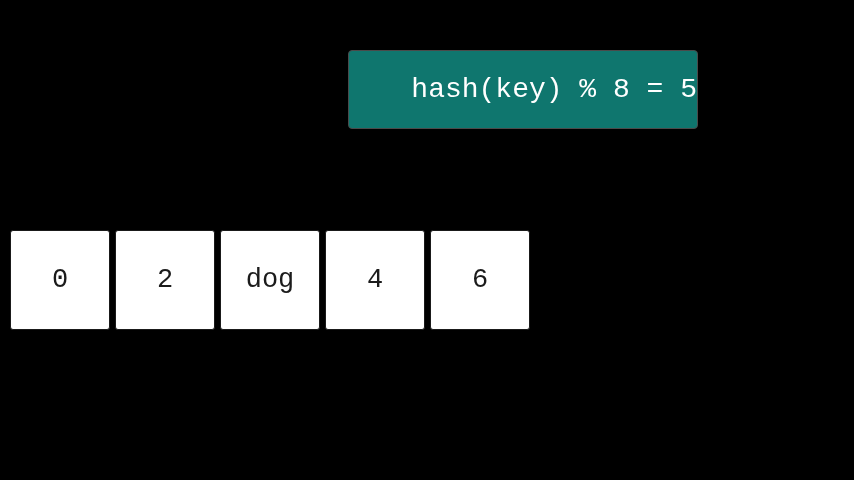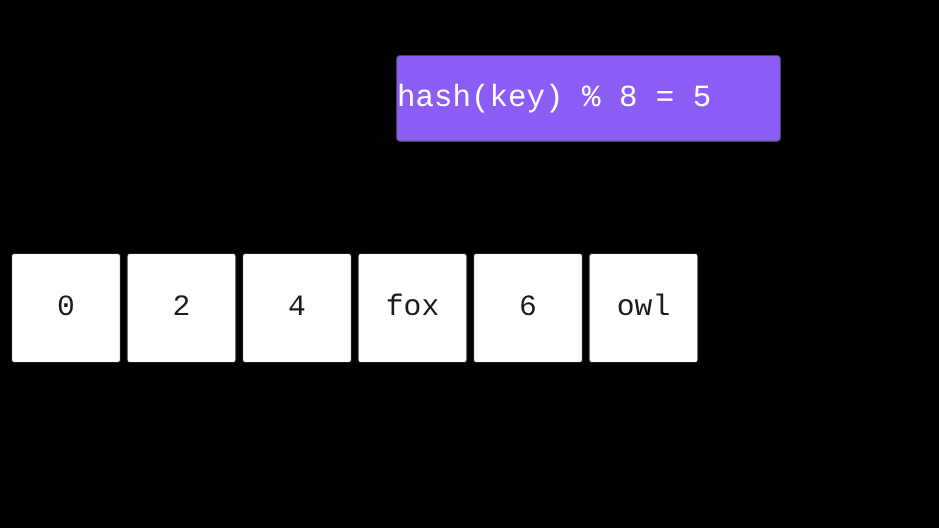--- a/index.html
+++ b/index.html
@@ -11,31 +11,31 @@
     height: 480px;
     background: #000000;
     position: relative;
     overflow: hidden;
     font-family: "Liberation Mono", monospace;
   }
 
   
   .formula-box {
     position: absolute;
-    left: 360px;
+    left: 348px;
     top: 50px;
     width: 350px;
     height: 79px;
     box-sizing: border-box;
-    background: #8b5cf6;
+    background: #0f766e;
     border: 1px solid #4a4a4a;
     border-radius: 4px;
     display: flex;
     align-items: center;
-    justify-content: flex-start;
+    justify-content: flex-end;
   }
   .formula-text {
     color: #ffffff;
     font-size: 28px;
     font-family: "Liberation Mono", monospace;
     white-space: pre;
   }
 
   
   .bucket-row {
@@ -70,24 +70,21 @@
 </div>
 
 <div class="bucket-row">
     <div class="bucket-cell">
       <span class="bucket-label">0</span>
     </div>
     <div class="bucket-cell">
       <span class="bucket-label">2</span>
     </div>
     <div class="bucket-cell">
-      <span class="bucket-label">4</span>
+      <span class="bucket-label">dog</span>
     </div>
     <div class="bucket-cell">
-      <span class="bucket-label">fox</span>
+      <span class="bucket-label">4</span>
     </div>
     <div class="bucket-cell">
       <span class="bucket-label">6</span>
     </div>
-    <div class="bucket-cell">
-      <span class="bucket-label">owl</span>
-    </div>
   </div>
 
 </body></html>

